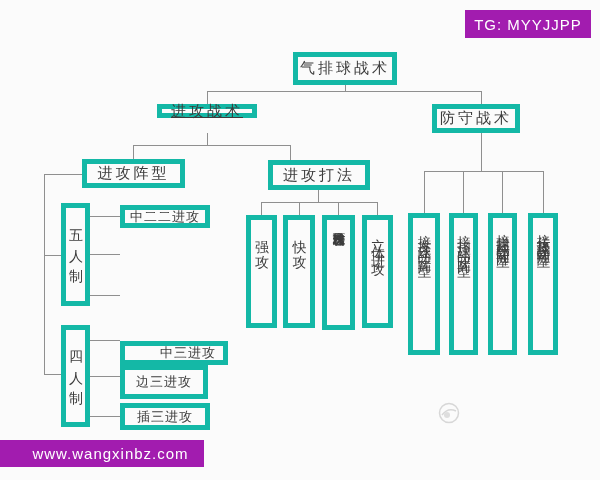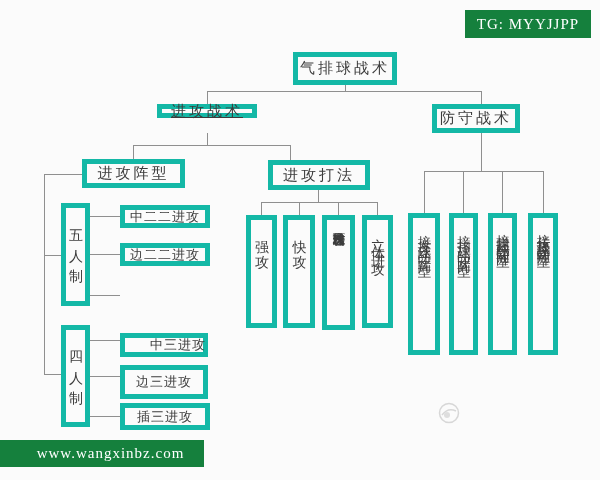--- a/index.html
+++ b/index.html
@@ -20,22 +20,22 @@
   .v3{font-size:14px;letter-spacing:20px;padding-top:10px;}
   .v2{font-size:14px;letter-spacing:15px;padding-top:9px;}
   .v4{font-size:14px;letter-spacing:8px;padding-top:7px;}
   .v8{font-size:12.5px;letter-spacing:0px;padding-top:3px;}
   .d7{font-size:13.5px;letter-spacing:5px;padding-top:6px;}
   .d8{font-size:13.5px;letter-spacing:3px;padding-top:5px;}
   .hline,.vline{position:absolute;background:#8f8f8f;}
   .hline{height:1px;}
   .vline{width:1px;}
   .bar{
-    position:absolute;background:#15803d;color:#ffffff;
-    font-family:Liberation Serif, serif;
+    position:absolute;background:#a21caf;color:#ffffff;
+    font-family:Liberation Sans, sans-serif;
     display:flex;align-items:center;justify-content:center;letter-spacing:1px;text-align:center;
   }
   .watermark{
     position:absolute;left:438px;top:402px;display:flex;align-items:center;gap:6px;
     color:#c6c6c6;font-size:13.5px;letter-spacing:2px;
     font-family:"Liberation Sans","DejaVu Sans",sans-serif;
   }
 </style>
 </head>
 <body>
@@ -83,23 +83,22 @@
   <div class="node" style="left:157px;top:104px;width:100px;height:14px;text-decoration:underline;">进攻战术</div>
   <div class="node" style="left:432px;top:104px;width:88px;height:29px;">防守战术</div>
 
   <div class="node" style="left:268px;top:160px;width:102px;height:30px;">进攻打法</div>
   <div class="node" style="left:82px;top:159px;width:103px;height:29px;">进攻阵型</div>
 
   <div class="node vnode v3" style="left:61px;top:203px;width:29px;height:103px;">五人制</div>
   <div class="node vnode v3" style="left:61px;top:325px;width:29px;height:102px;">四人制</div>
 
   <div class="node small" style="left:120px;top:205px;width:90px;height:23px;">中二二进攻</div>
-  <div class="node small" style="left:120px;top:243px;width:90px;height:23px;">边二二进攻</div>
 
-  <div class="node small" style="left:120px;top:333px;width:88px;height:24px;padding-left:28px;">中三进攻</div>
+  <div class="node small" style="left:120px;top:341px;width:108px;height:24px;padding-left:28px;">中三进攻</div>
   <div class="node small" style="left:120px;top:365px;width:88px;height:34px;">边三进攻</div>
   <div class="node small" style="left:120px;top:403px;width:90px;height:27px;">插三进攻</div>
 
   <div class="node vnode v2" style="left:246px;top:215px;width:31px;height:113px;">强攻</div>
   <div class="node vnode v2" style="left:283px;top:215px;width:32px;height:113px;">快攻</div>
   <div class="node vnode v8" style="left:322px;top:215px;width:33px;height:115px;">两次球及转移进攻</div>
   <div class="node vnode v4" style="left:362px;top:215px;width:31px;height:113px;">立体进攻</div>
 
   <div class="node vnode d7" style="left:408px;top:213px;width:32px;height:142px;">接发球防守阵型</div>
   <div class="node vnode d7" style="left:449px;top:213px;width:29px;height:142px;">接扣球防守阵型</div>

